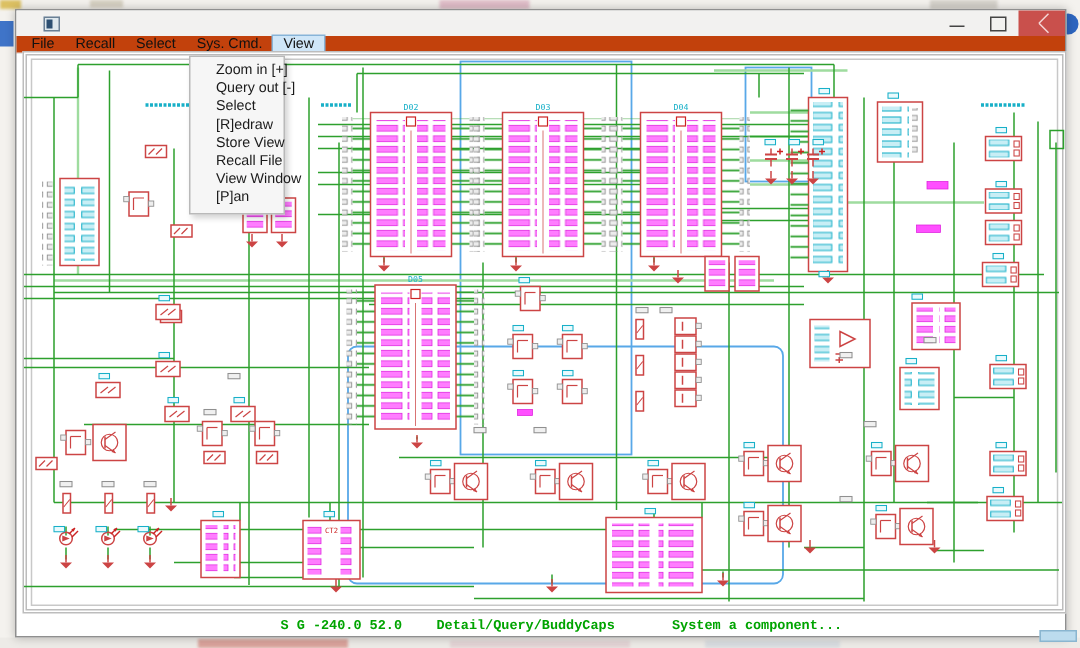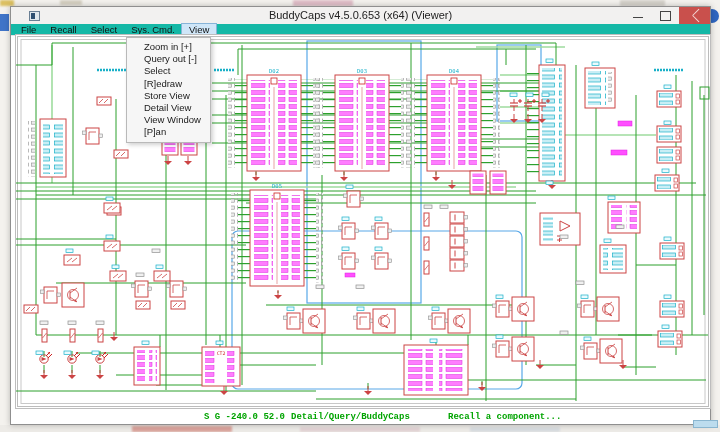--- a/index.html
+++ b/index.html
@@ -22,35 +22,35 @@
   .title-text { position:absolute; left:0; right:0; top:2px; text-align:center; font-size:11px; color:#222; }
   .win-controls { position:absolute; right:0; top:0; height:17px; display:flex; }
   .wbtn { width:27px; height:17px; position:relative; }
   .wbtn.min::after { content:""; position:absolute; left:8px; top:10px; width:10px; height:1px; background:#444; }
   .wbtn.max::after { content:""; position:absolute; left:8px; top:4px; width:9px; height:8px; border:1px solid #444; }
   .wbtn.close { width:31px; background:#c9504c; }
   .wbtn.close::before, .wbtn.close::after { content:""; position:absolute; left:11px; top:4px; width:9px; height:9px; }
   .wbtn.close::before { border-left:1.5px solid #f4d7d6; transform:translateX(4px) rotate(45deg); }
   .wbtn.close::after  { border-left:1.5px solid #f4d7d6; transform:translateX(4px) rotate(-45deg); }
 
-  .menubar { position:relative; height:12px; background:#14b8a6; border-bottom:1px solid #e4e4e4;
+  .menubar { position:relative; height:12px; background:#c2410c; border-bottom:1px solid #e4e4e4;
              display:flex; align-items:center; font-size:9.5px; color:#111; padding-left:3px; }
   .menu-item { padding:0 7px; height:12px; line-height:12px; }
   .menu-item.active { background:#cfe6f8; outline:1px solid #87b4d8; }
 
-  .viewmenu { position:absolute; left:115px; top:30px; width:85px; background:#f6f6f6;
+  .viewmenu { position:absolute; left:115px; top:30px; width:64px; background:#f6f6f6;
               border:1px solid #b9b9b9; box-shadow:2px 2px 4px rgba(0,0,0,.18); z-index:40; padding:3px 0; }
   .vm-item { height:12.2px; line-height:12.2px; padding-left:17px; font-size:9.5px; color:#1a1a1a; white-space:nowrap; }
 
   .canvas { position:absolute; left:4px; top:27px; width:696px; height:375px; background:#fff; border:1px solid #bdbdbd; }
   .statusline { position:absolute; left:0; top:404px; width:100%; height:13px;
                 font-family:"Liberation Mono", monospace; font-weight:bold; font-size:9px; }
   .statusline span { position:absolute; top:1px; white-space:pre; }
   .st-scale   { left:165px;margin-top:40px; }
-  .st-readout { left:193px; }
+  .st-readout { left:176px; }
   .st-context { left:280px; }
   .st-prompt  { left:437px; }
 </style>
 </head>
 <body>
 
 <div class="bg-frag" style="left:0;top:0;width:14px;height:6px;background:#d8b84a;opacity:.85;"></div>
 <div class="bg-frag" style="left:60px;top:0;width:22px;height:5px;background:#cfc9b8;opacity:.8;"></div>
 <div class="bg-frag" style="left:293px;top:0;width:60px;height:6px;background:#d9a9ba;opacity:.7;"></div>
 <div class="bg-frag" style="left:620px;top:0;width:45px;height:6px;background:#c9c5bd;opacity:.7;"></div>
@@ -59,21 +59,20 @@
 <div class="bottom-strip"></div>
 <div class="bg-frag" style="left:132px;top:426px;width:100px;height:6px;background:#cc6a5f;opacity:.55;"></div>
 <div class="bg-frag" style="left:300px;top:427px;width:120px;height:5px;background:#d8b8c0;opacity:.45;"></div>
 <div class="bg-frag" style="left:470px;top:427px;width:90px;height:5px;background:#c0ccd8;opacity:.45;"></div>
 <div class="blue-bar"></div>
 
 <div class="window">
 
   <div class="titlebar">
     <div class="app-icon"></div>
-    <div class="title-text">BuddyCaps v4.5.0.653 (x64) (Viewer)</div>
     <div class="win-controls">
       <div class="wbtn min"></div>
       <div class="wbtn max"></div>
       <div class="wbtn close"></div>
     </div>
   </div>
 
   <div class="menubar">
     <div class="menu-item">File</div>
     <div class="menu-item">Recall</div>
@@ -409,27 +408,27 @@
       <text x="438" y="38" font-size="5.5" fill="#18b0c8" text-anchor="middle" font-family="DejaVu Sans Mono, monospace">D04</text>
       <text x="261" y="153" font-size="5.5" fill="#18b0c8" text-anchor="middle" font-family="DejaVu Sans Mono, monospace">D05</text>
       <text x="205" y="320" font-size="4.8" fill="#cc2222" text-anchor="middle" font-family="DejaVu Sans Mono, monospace">CT2</text>
     </svg>
   </div>
 
   <div class="statusline" style="color:#00a400;">
     <span class="st-scale">1.0</span>
     <span class="st-readout">S G -240.0 52.0</span>
     <span class="st-context">Detail/Query/BuddyCaps</span>
-    <span class="st-prompt">Recall a component...</span>
+    <span class="st-prompt">System a component...</span>
   </div>
 
   <div class="viewmenu">
     <div class="vm-item">Zoom in [+]</div>
     <div class="vm-item">Query out [-]</div>
     <div class="vm-item">Select</div>
     <div class="vm-item">[R]edraw</div>
     <div class="vm-item">Store View</div>
-    <div class="vm-item">Detail View</div>
+    <div class="vm-item">Recall File</div>
     <div class="vm-item">View Window</div>
     <div class="vm-item">[P]an</div>
   </div>
 
 </div>
 
 </body></html>

